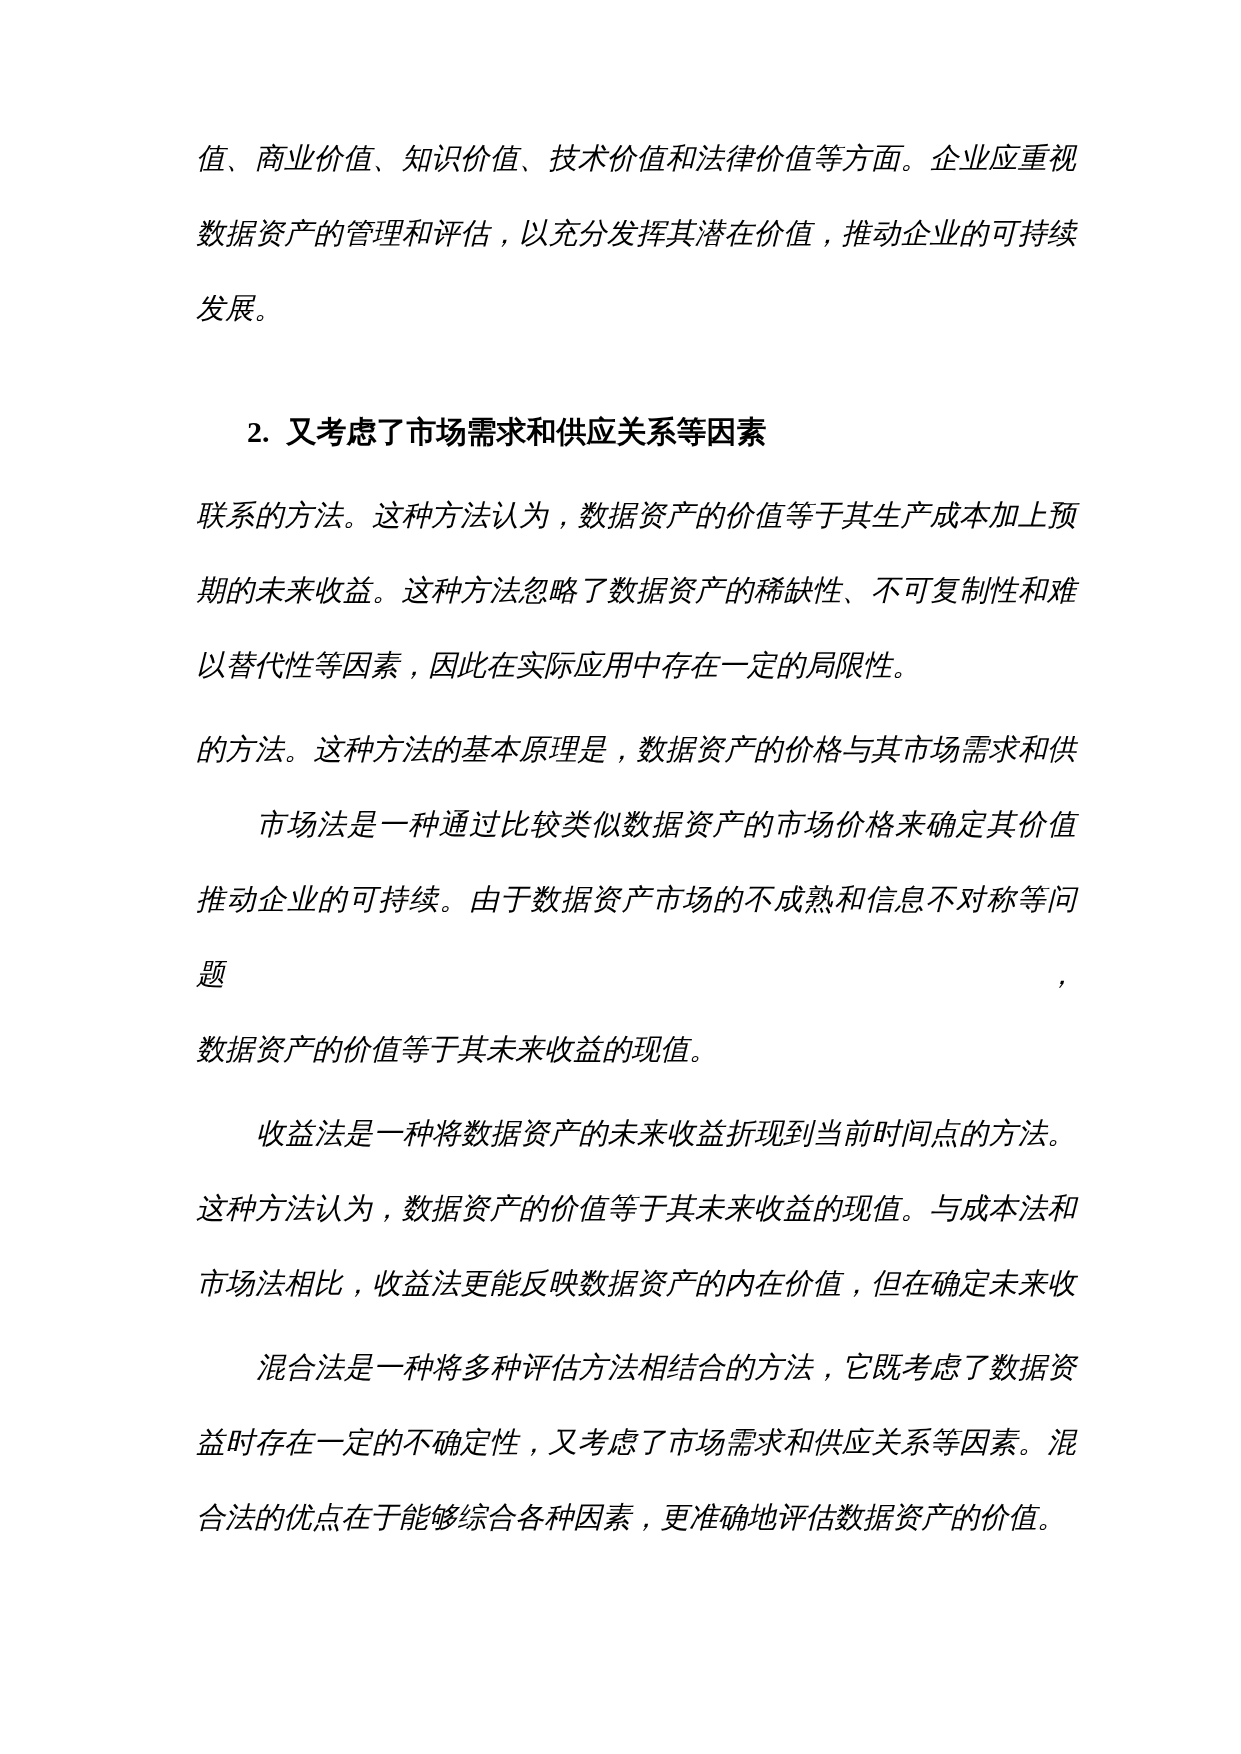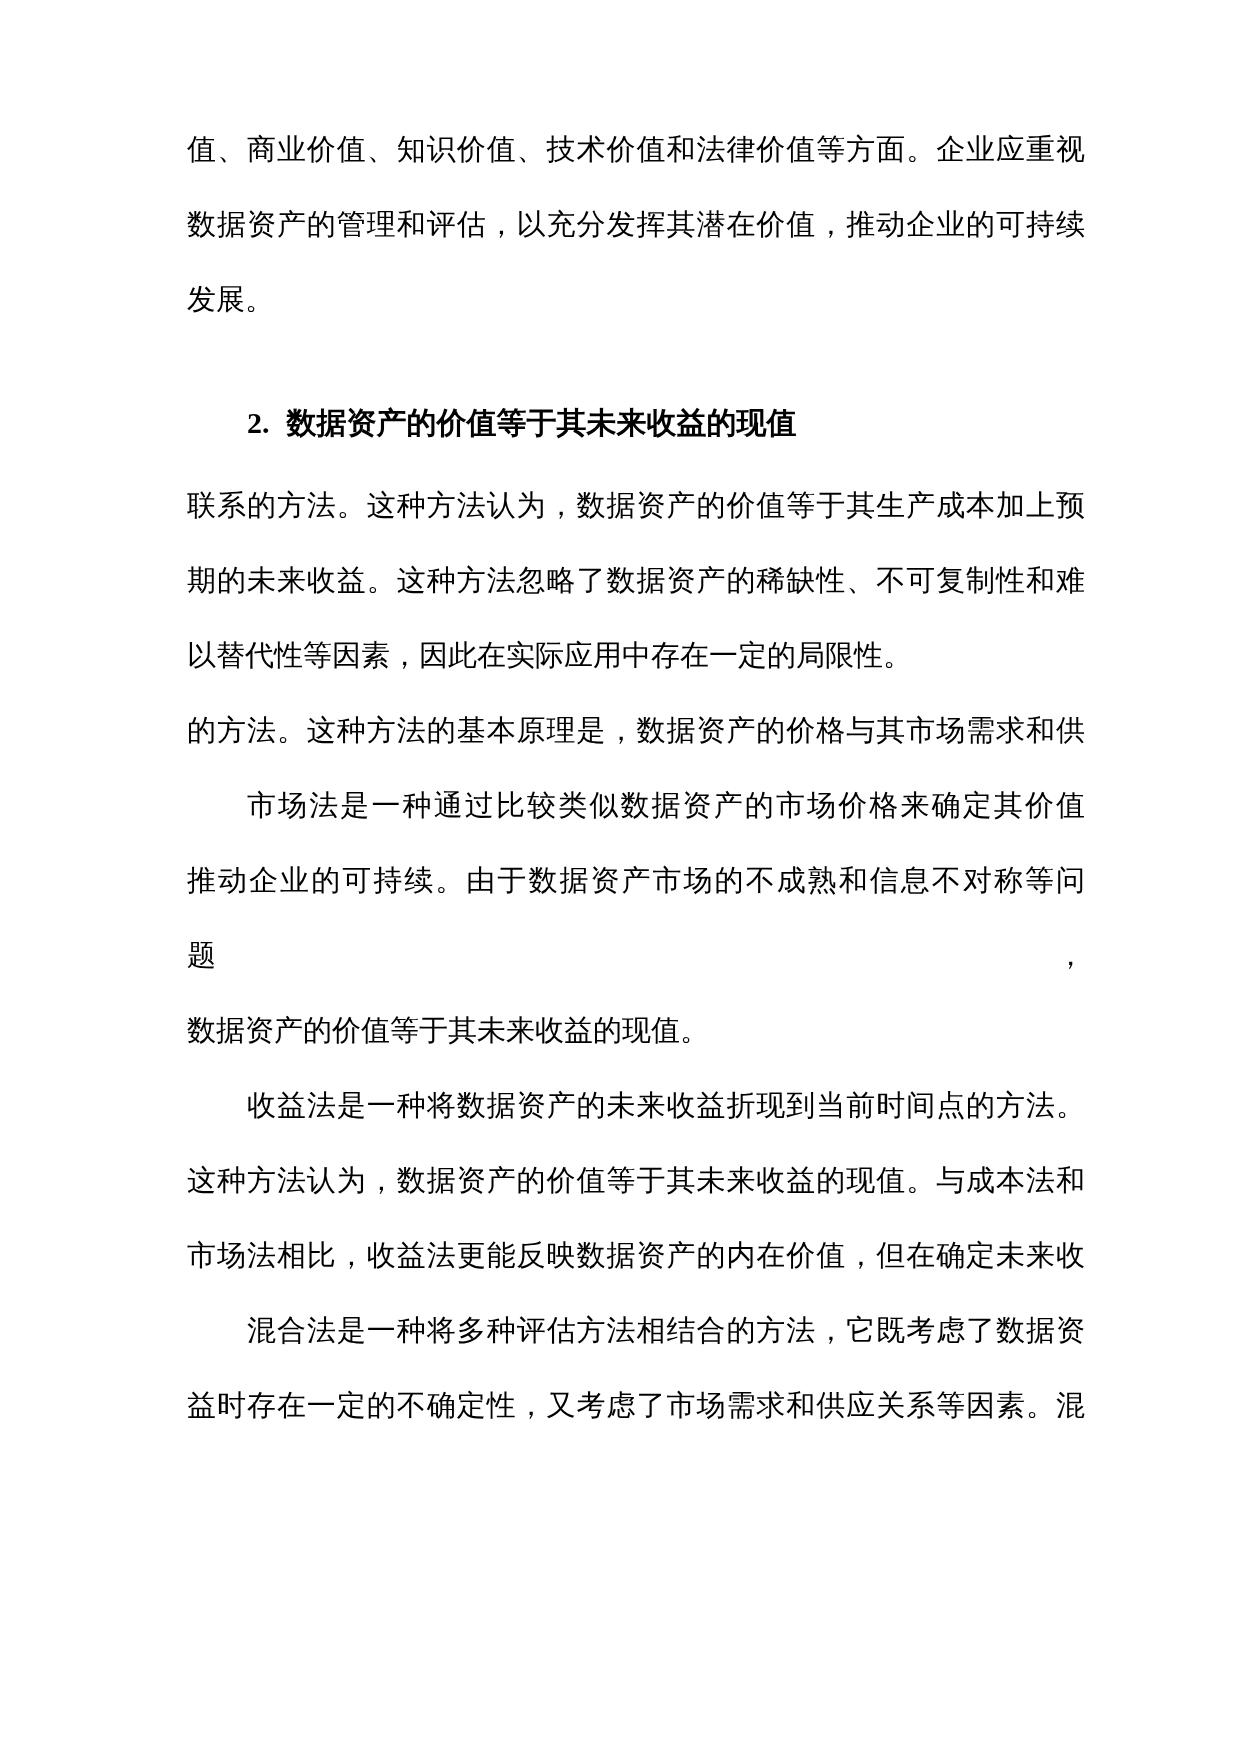--- a/index.html
+++ b/index.html
@@ -13,22 +13,23 @@
     height: 1754px;
     box-sizing: border-box;
     background: #ffffff;
     color: #000000;
     padding: 112px 156px 0 187px;
     font-family: "Liberation Serif", "DejaVu Serif", serif;
     font-size: 29px;
     overflow: hidden;
   }
   .para {
-    margin: 0;
+    margin: 9px;
     padding: 0;
+    font-style: italic;
   }
   .line {
     line-height: 75px;
     text-align: justify;
     text-align-last: justify;
     white-space: normal;
   }
   .line.end {
     text-align-last: left;
   }
@@ -52,21 +53,21 @@
 
 <div class="page">
 
   <div class="para">
     <div class="line">值、商业价值、知识价值、技术价值和法律价值等方面。企业应重视</div>
     <div class="line">数据资产的管理和评估，以充分发挥其潜在价值，推动企业的可持续</div>
     <div class="line end">发展。</div>
   </div>
 
   <div class="heading">
-    <span class="hnum">2.</span><span class="htitle">数据资产的价值等于其未来收益的现值</span>
+    <span class="hnum">2.</span><span class="htitle">又考虑了市场需求和供应关系等因素</span>
   </div>
 
   <div class="para">
     <div class="line">联系的方法。这种方法认为，数据资产的价值等于其生产成本加上预</div>
     <div class="line">期的未来收益。这种方法忽略了数据资产的稀缺性、不可复制性和难</div>
     <div class="line end">以替代性等因素，因此在实际应用中存在一定的局限性。</div>
   </div>
 
   <div class="para">
     <div class="line">的方法。这种方法的基本原理是，数据资产的价格与其市场需求和供</div>
@@ -77,15 +78,16 @@
 
   <div class="para">
     <div class="line indent">收益法是一种将数据资产的未来收益折现到当前时间点的方法。</div>
     <div class="line">这种方法认为，数据资产的价值等于其未来收益的现值。与成本法和</div>
     <div class="line">市场法相比，收益法更能反映数据资产的内在价值，但在确定未来收</div>
   </div>
 
   <div class="para">
     <div class="line indent">混合法是一种将多种评估方法相结合的方法，它既考虑了数据资</div>
     <div class="line">益时存在一定的不确定性，又考虑了市场需求和供应关系等因素。混</div>
+    <div class="line end">合法的优点在于能够综合各种因素，更准确地评估数据资产的价值。</div>
   </div>
 
 </div>
 
 </body></html>

